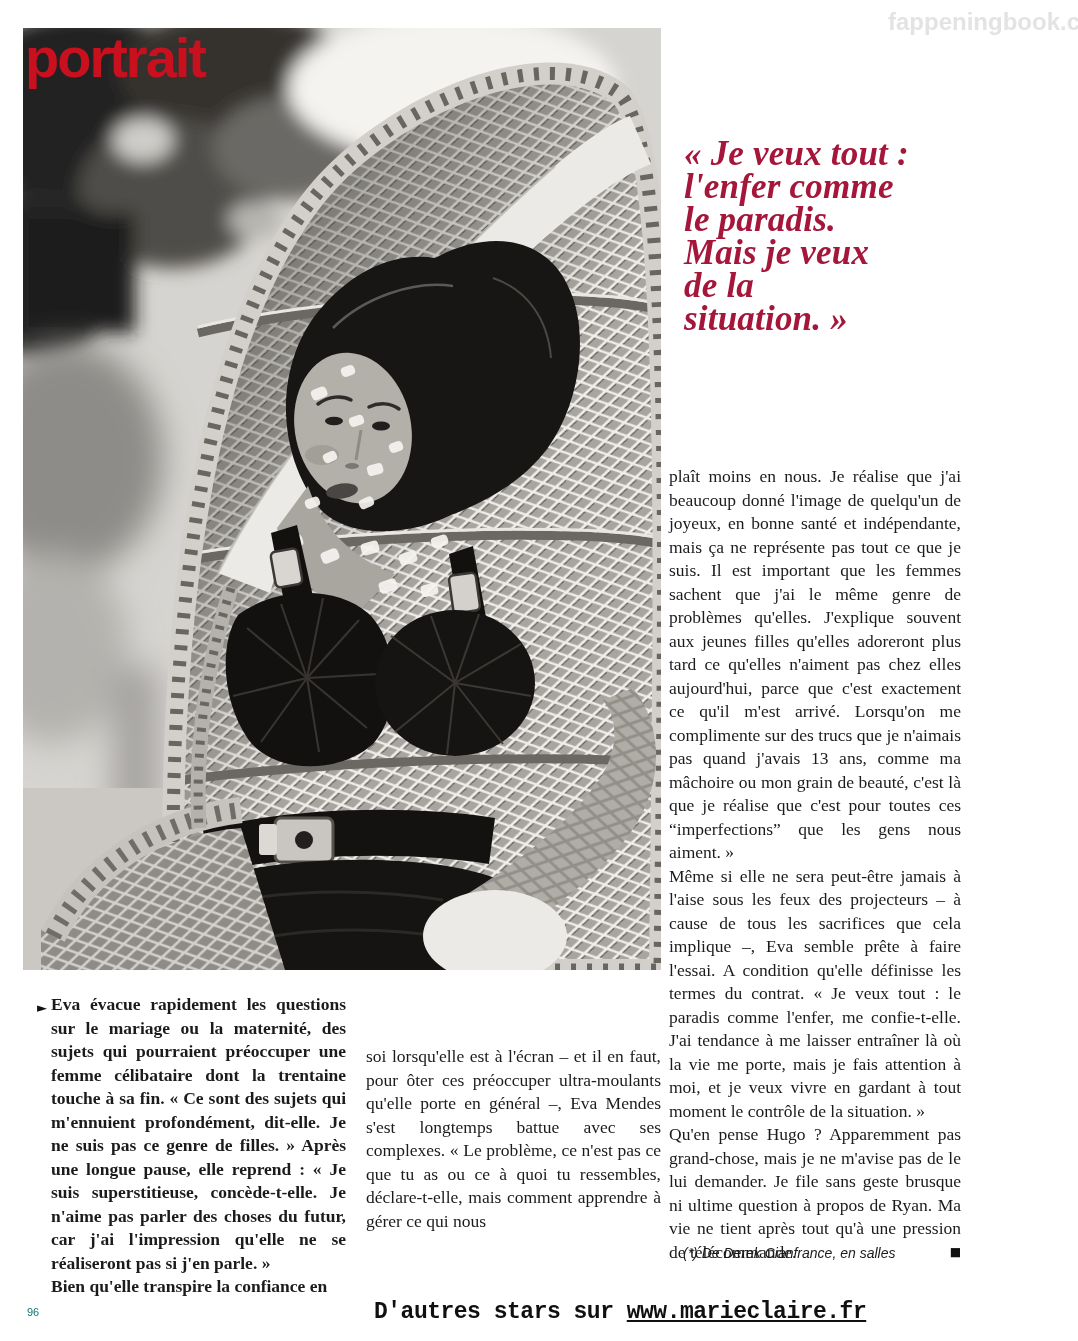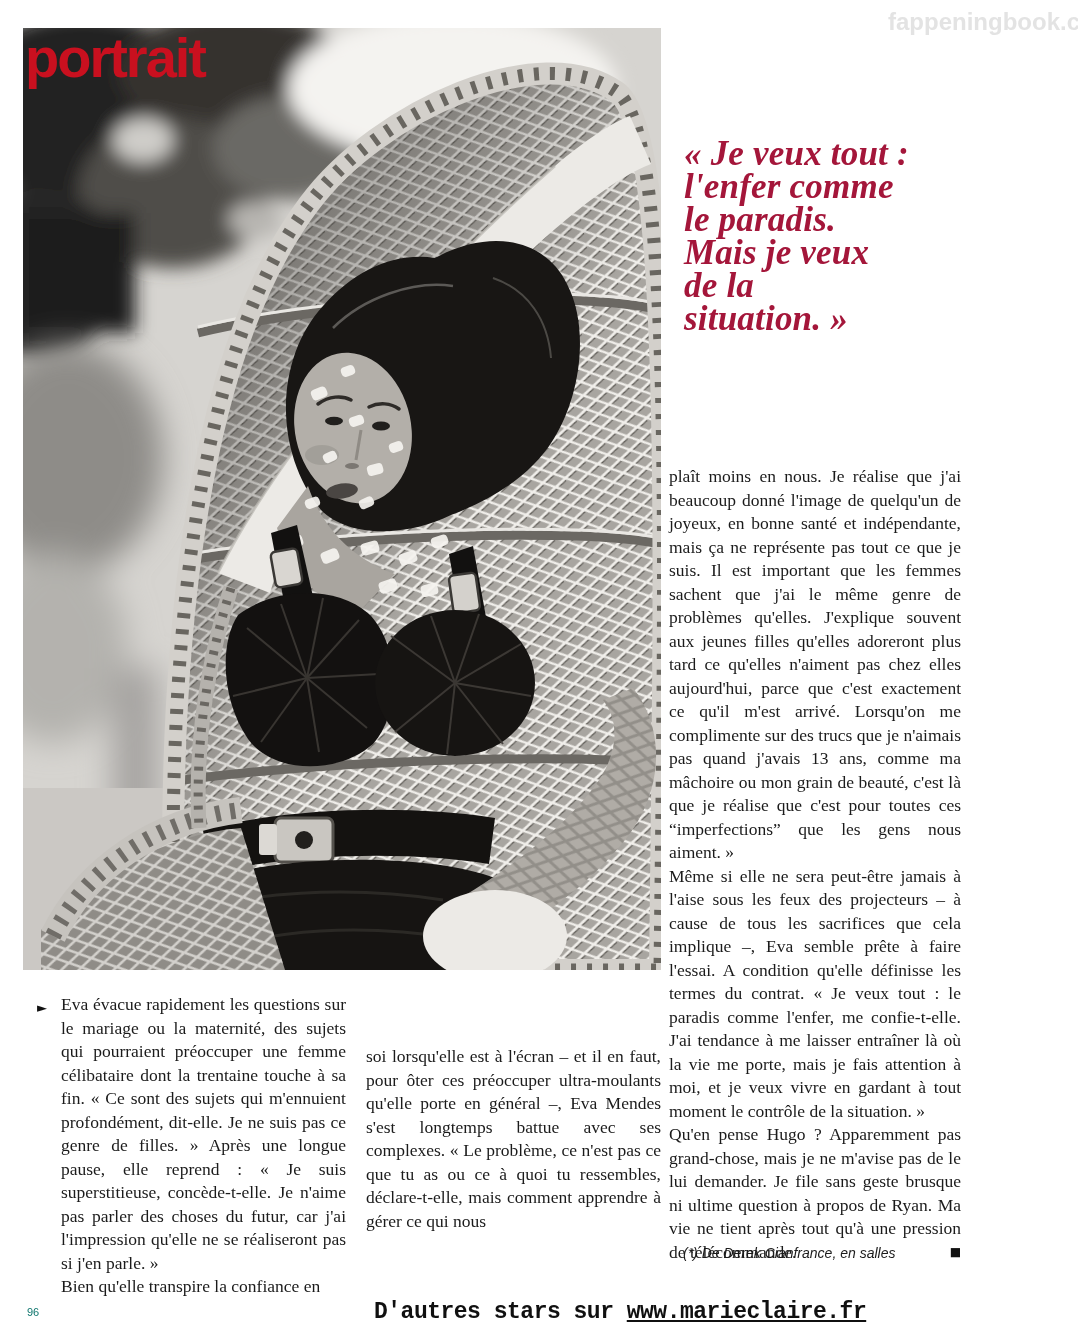--- a/index.html
+++ b/index.html
@@ -25,21 +25,21 @@
     position:absolute;left:684px;top:137px;width:392px;
     font-family:"Liberation Serif",serif;font-style:italic;font-weight:bold;
     font-size:35px;line-height:33px;color:#a4163a;letter-spacing:0.2px;
   }
   .bodycol{
     position:absolute;font-size:17.5px;line-height:23.5px;
     text-align:justify;color:#1b1b1b;
   }
   .bodycol p{margin:0;}
   .col1{left:37px;top:993px;width:309px;}
-  .col1 p{margin-left:24px;}
+  .col1 p{margin-left:14px;font-weight:bold;}
   .para-marker{
     position:absolute;left:0;top:3px;font-size:13px;
     font-family:"DejaVu Sans",sans-serif;color:#111;
   }
   .col2{left:366px;top:1045px;width:295px;}
   .col3{left:669px;top:465px;width:292px;}
   .endmark{
     float:right;font-family:"DejaVu Sans",sans-serif;font-size:12px;
     line-height:23.5px;color:#111;
   }

